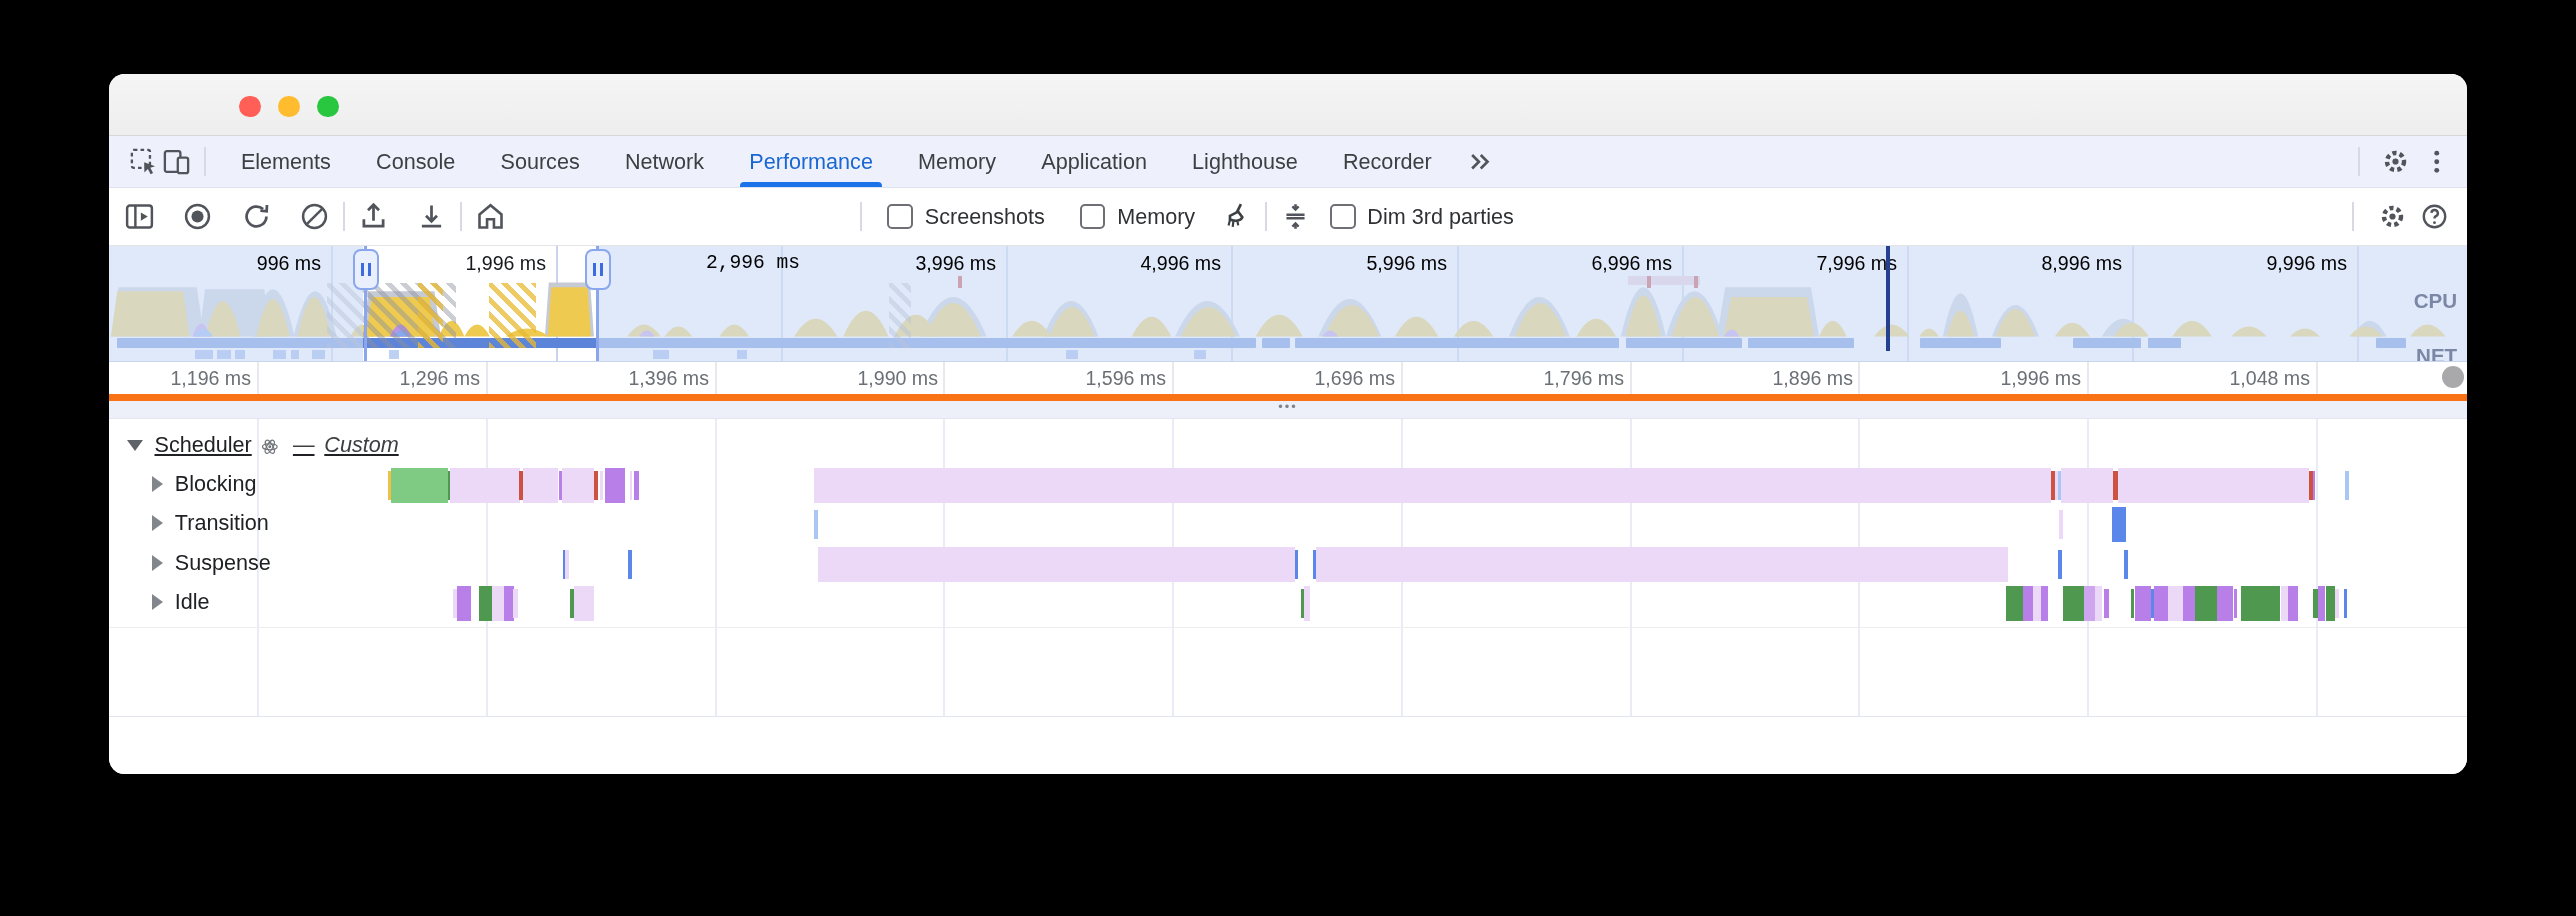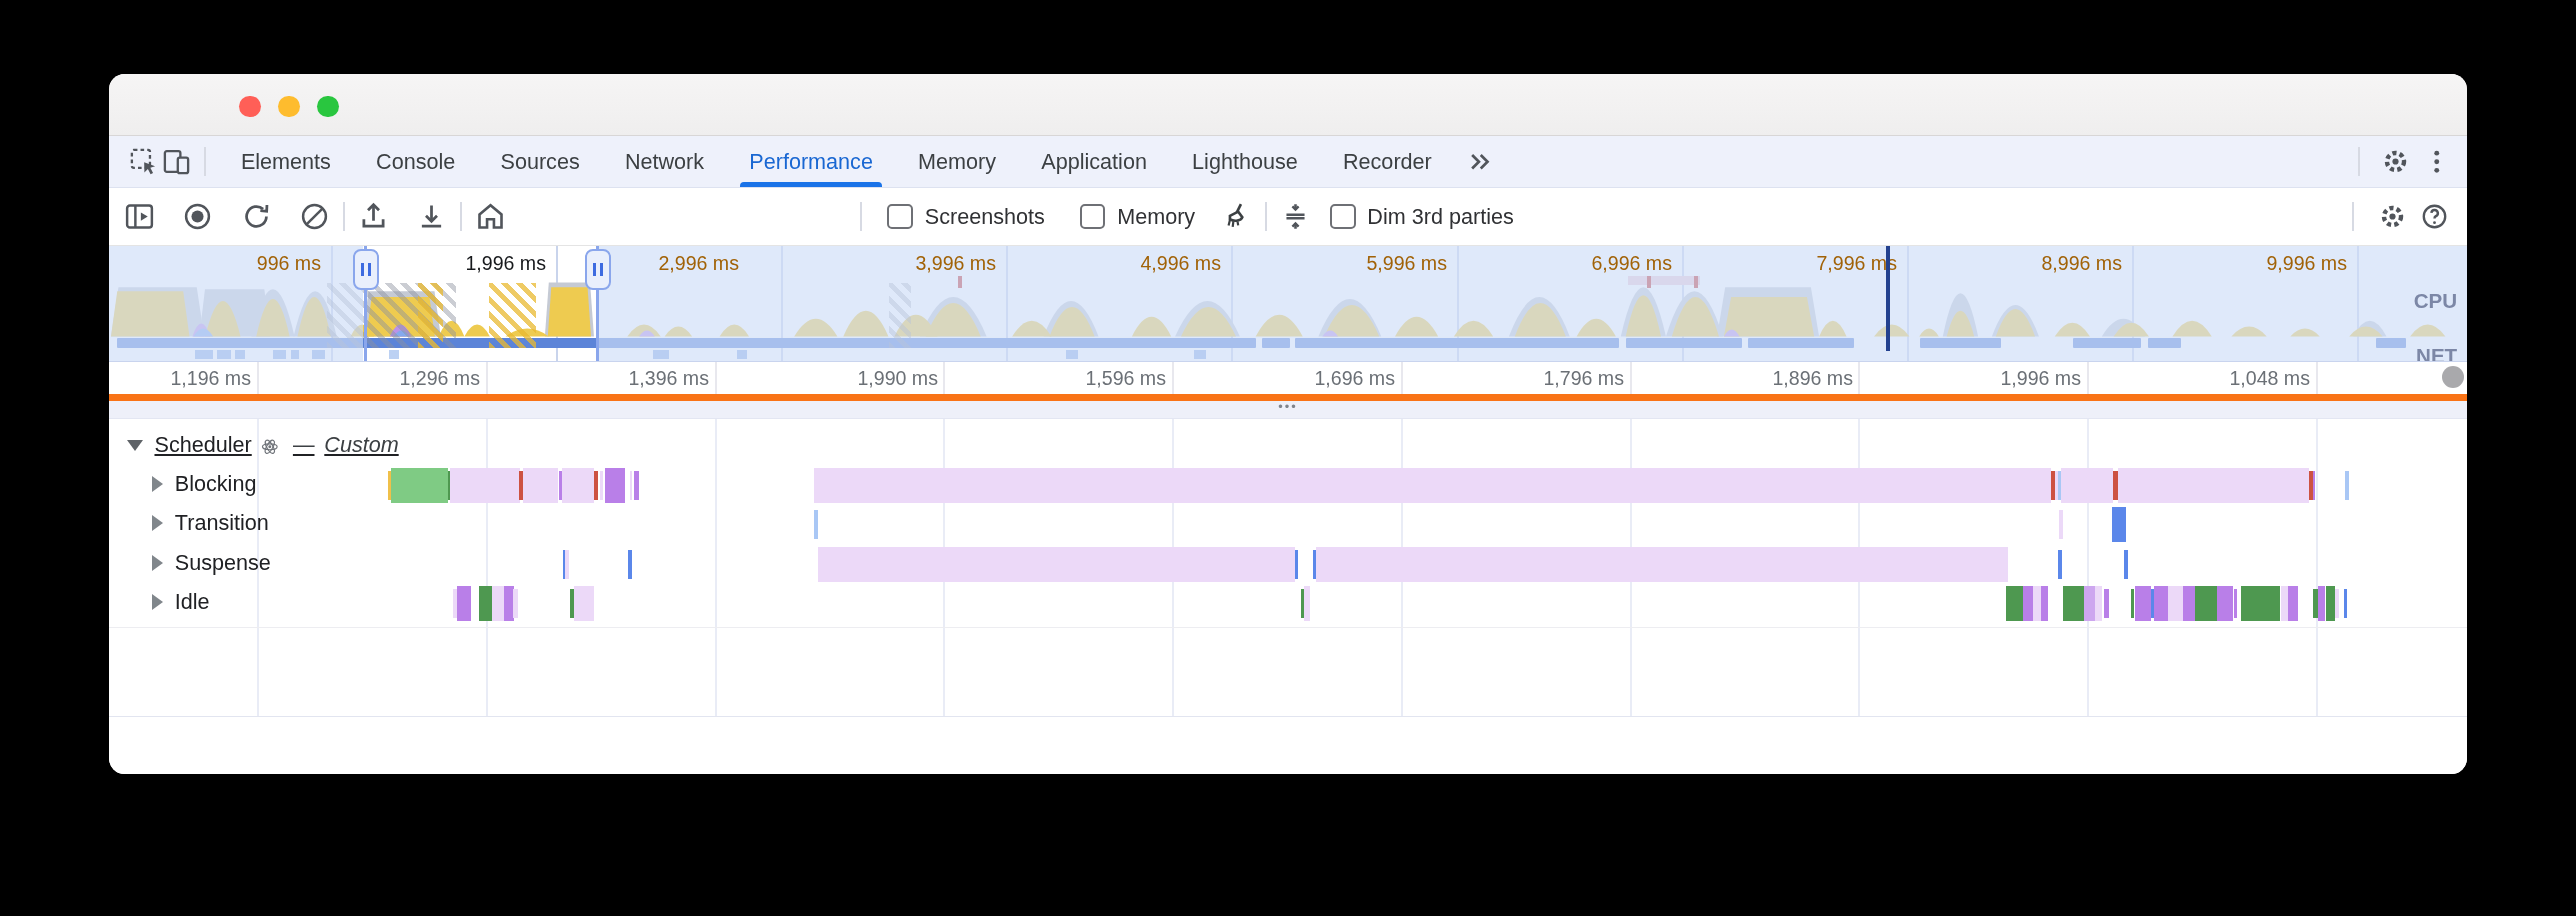--- a/index.html
+++ b/index.html
@@ -27,21 +27,21 @@
   
   .toolbar{position:relative;display:flex;align-items:center;height:57px;background:#fff;
            border-bottom:1px solid #e4e4e4;padding-left:13.7px;}
   .check{display:flex;align-items:center;font-size:21.6px;color:#303134;white-space:nowrap;}
   .box{width:21.6px;height:21.6px;border:2.5px solid #6e7075;border-radius:4.9px;background:#fff;
        margin-right:11.8px;flex:0 0 auto;}
   .toolbar-right{position:absolute;right:15.7px;top:0;height:100%;display:flex;align-items:center;}
   
   .overview{position:relative;height:115px;background:#fff;border-bottom:1px solid #c9d4ee;overflow:hidden;}
   .ovgrid{position:absolute;top:0;bottom:0;width:2px;background:#c9d4ec;}
-  .ovlabel{position:absolute;top:5.9px;font-size:19.6px;color:#a16207;transform:translateX(-100%);white-space:nowrap;}
+  .ovlabel{position:absolute;top:5.9px;font-size:19.6px;color:#000000;transform:translateX(-100%);white-space:nowrap;}
   .hatch{position:absolute;top:37px;height:65px;
          background:repeating-linear-gradient(45deg,rgba(140,145,158,.45) 0 4.9px,transparent 4.9px 10.8px);}
   .hatch.y{background:repeating-linear-gradient(45deg,rgba(233,185,48,.75) 0 4.9px,transparent 4.9px 10.8px);}
   .netbar{position:absolute;top:92px;height:9.8px;background:#5c84d8;border-radius:1px;}
   .netunder{position:absolute;top:104px;height:8.8px;background:#8fb0e8;}
   .ovshade{position:absolute;top:0;bottom:0;background:rgba(206,221,247,.66);}
   .sideTag{position:absolute;right:9.8px;font-size:20.6px;font-weight:bold;color:#7c87a6;}
   .pill{position:absolute;top:2.9px;width:21.6px;height:37px;background:#e9effc;border:2.5px solid #8aa6ec;
         border-radius:7.9px;display:flex;align-items:center;justify-content:center;gap:3.9px;z-index:6;}
   .pill i{display:block;width:2.9px;height:13.7px;background:#3d6be0;}
@@ -332,21 +332,21 @@
         <div class="netunder" style="left: 957px; width: 11.8px; z-index: 1; background: rgb(143, 176, 232);"></div>
         <div class="netunder" style="left: 1085px; width: 11.8px; z-index: 1; background: rgb(143, 176, 232);"></div>
         <div class="pinkband" style="left: 1519px; width: 72px;"></div>
         <div class="redtick" style="left: 1538px;"></div>
         <div class="redtick" style="left: 1585px;"></div>
         <div class="redtick" style="left: 849px; width: 3.9px;"></div>
         <div class="ovshade" style="left: 0px; width: 254px; z-index: 3;"></div>
         <div class="ovshade" style="left: 490px; right: 0px; z-index: 3;"></div>
         <div class="ovlabel" style="left: 212px; z-index: 4;">996 ms</div>
         <div class="ovlabel" style="left: 437px; z-index: 4; color: rgb(23, 25, 28);">1,996 ms</div>
-        <div class="ovlabel" style="left: 630px; z-index: 4;">2,996 ms</div>
+        <div class="ovlabel" style="left: 691px; z-index: 4; font-family: Liberation Mono, monospace;">2,996 ms</div>
         <div class="ovlabel" style="left: 887px; z-index: 4;">3,996 ms</div>
         <div class="ovlabel" style="left: 1112px; z-index: 4;">4,996 ms</div>
         <div class="ovlabel" style="left: 1338px; z-index: 4;">5,996 ms</div>
         <div class="ovlabel" style="left: 1563px; z-index: 4;">6,996 ms</div>
         <div class="ovlabel" style="left: 1788px; z-index: 4;">7,996 ms</div>
         <div class="ovlabel" style="left: 2013px; z-index: 4;">8,996 ms</div>
         <div class="ovlabel" style="left: 2238px; z-index: 4;">9,996 ms</div>
         <div class="playhead" style="left: 1777px;"></div>
         <div class="selline" style="left: 255px;"></div>
         <div class="pill" style="left: 244px;">

